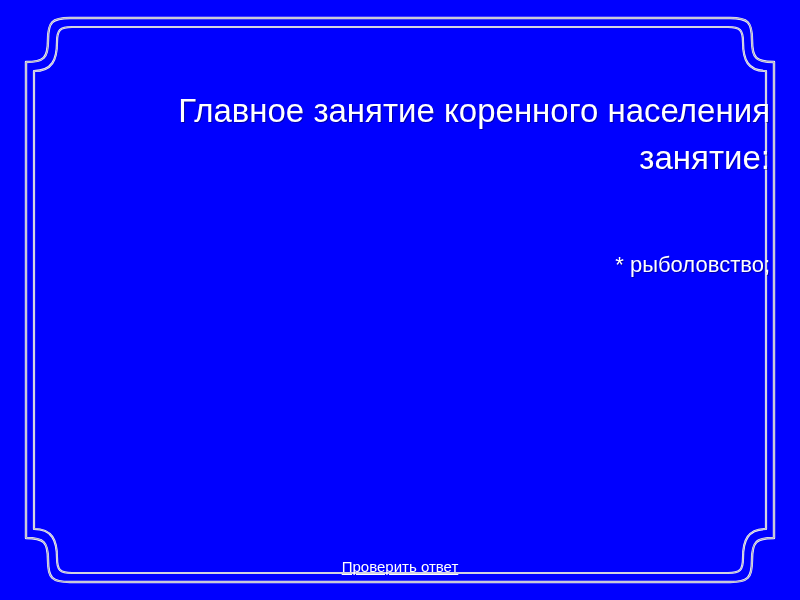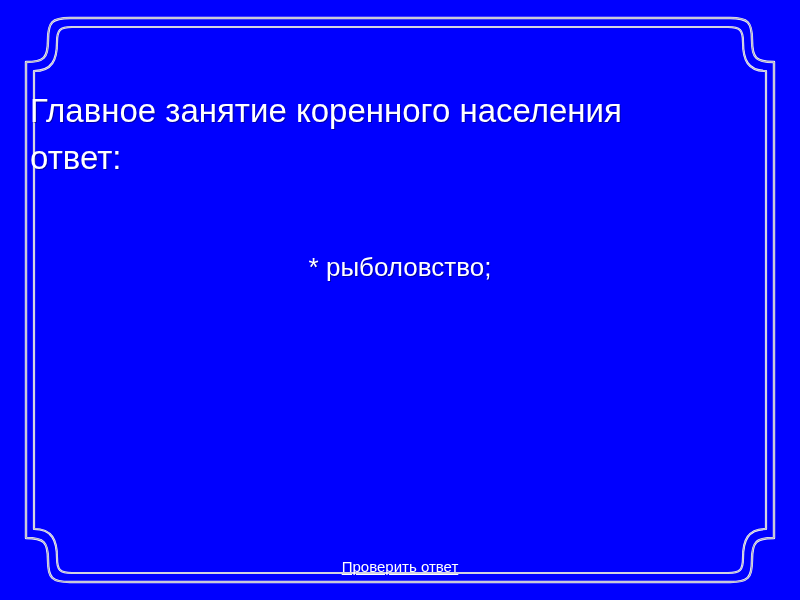--- a/index.html
+++ b/index.html
@@ -33,44 +33,44 @@
     top: 34px;
     width: 740px;
     height: 510px;
     display: flex;
     flex-direction: column;
     align-items: center;
   }
 
   .title {
     width: 100%;
-    text-align: left;
+    text-align: right;
     color: #ffffff;
     font-size: 33px;
     line-height: 1.42;
     font-weight: normal;
     margin: 0;
     padding: 0;
     letter-spacing: 0px;
     text-shadow: 1px 1px 0 rgba(0,0,0,0.35);
   }
   .title-line1 { margin-top: 54px; }
   .title-line2 { }
 
   .options {
     width: 100%;
     margin: 0;
     padding: 0;
     list-style: none;
   }
   .option {
     width: 100%;
-    text-align: center;
+    text-align: right;
     color: #ffffff;
-    font-size: 26px;
+    font-size: 22px;
     font-weight: normal;
     line-height: 1.0;
     text-shadow: 1px 1px 0 rgba(0,0,0,0.35);
   }
   .opt1 { margin-top: 72px; }
   .opt2 { margin-top: 62px; }
   .opt3 { margin-top: 62px; }
 
   #answer-link-wrap {
     position: absolute;
@@ -155,21 +155,21 @@
          C 60,573 57,570 57,558
          C 57,540 52,529 34,529
          L 34,71
          C 52,71 57,60 57,42
          C 57,30 60,27 72,27 Z" fill="none" stroke="#a3a3bc" stroke-width="0.8" stroke-linejoin="round"></path>
   </svg>
 
   <div id="content">
 
     <div class="title title-line1">Главное занятие коренного населения</div>
-    <div class="title title-line2">ответ:</div>
+    <div class="title title-line2">занятие:</div>
 
     <ul class="options">
       <li class="option opt1">* рыболовство;</li>
     </ul>
 
   </div>
 
   <div id="answer-link-wrap">
     <span id="answer-link">Проверить ответ</span>
   </div>

